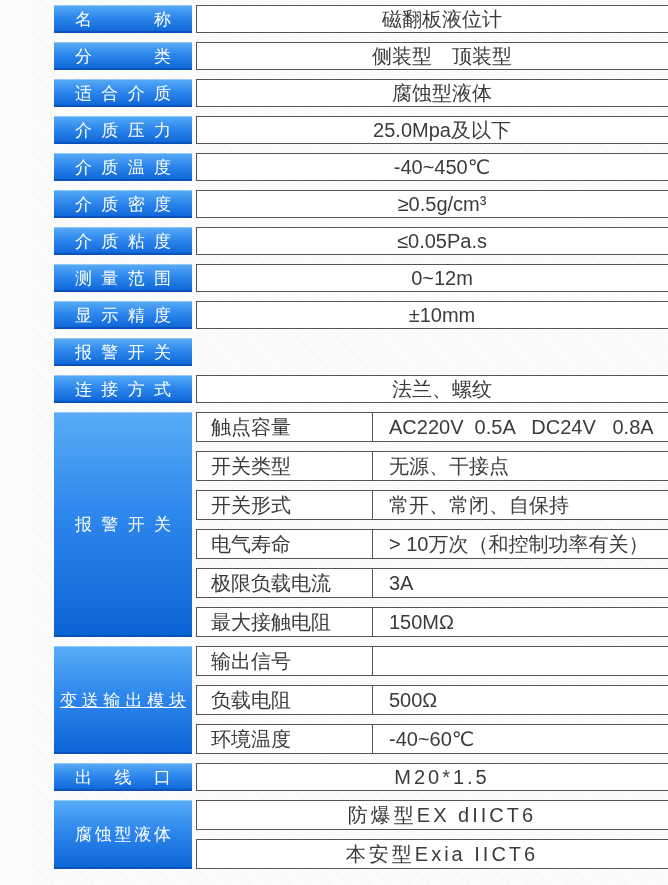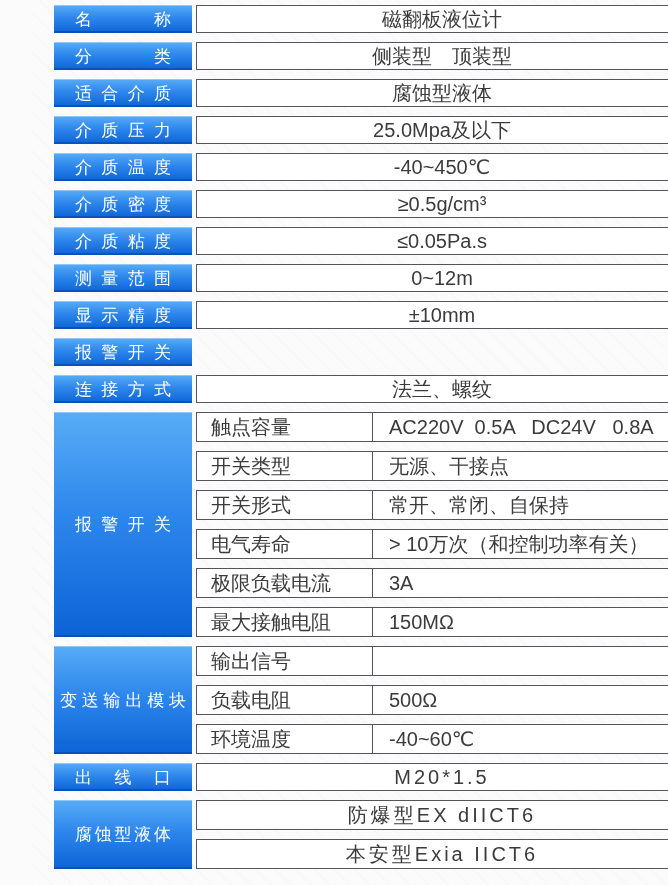--- a/index.html
+++ b/index.html
@@ -28,21 +28,21 @@
     color:#ffffff;
     display:flex;align-items:center;justify-content:center;
     font-size:17px;
   }
   .section .label-cell{align-self:stretch;}
   .label-text{
     display:inline-block;width:96px;
     text-align:justify;text-align-last:justify;
     white-space:normal;
   }
-  .label-text.wide{width:126px;letter-spacing:0;}
+  .label-text.wide{width:126px;letter-spacing:0;text-decoration:underline;}
   .value-cell{
     flex:1;
     background:#ffffff;
     border:1px solid #54555a;
     display:flex;align-items:center;justify-content:center;
     font-size:20px;color:#3b3b3b;
   }
   .value-cell span, .sub-value span, .sub-label span{white-space:pre;}
   .sub-col{flex:1;display:flex;flex-direction:column;row-gap:9px;}
   .sub-row{

